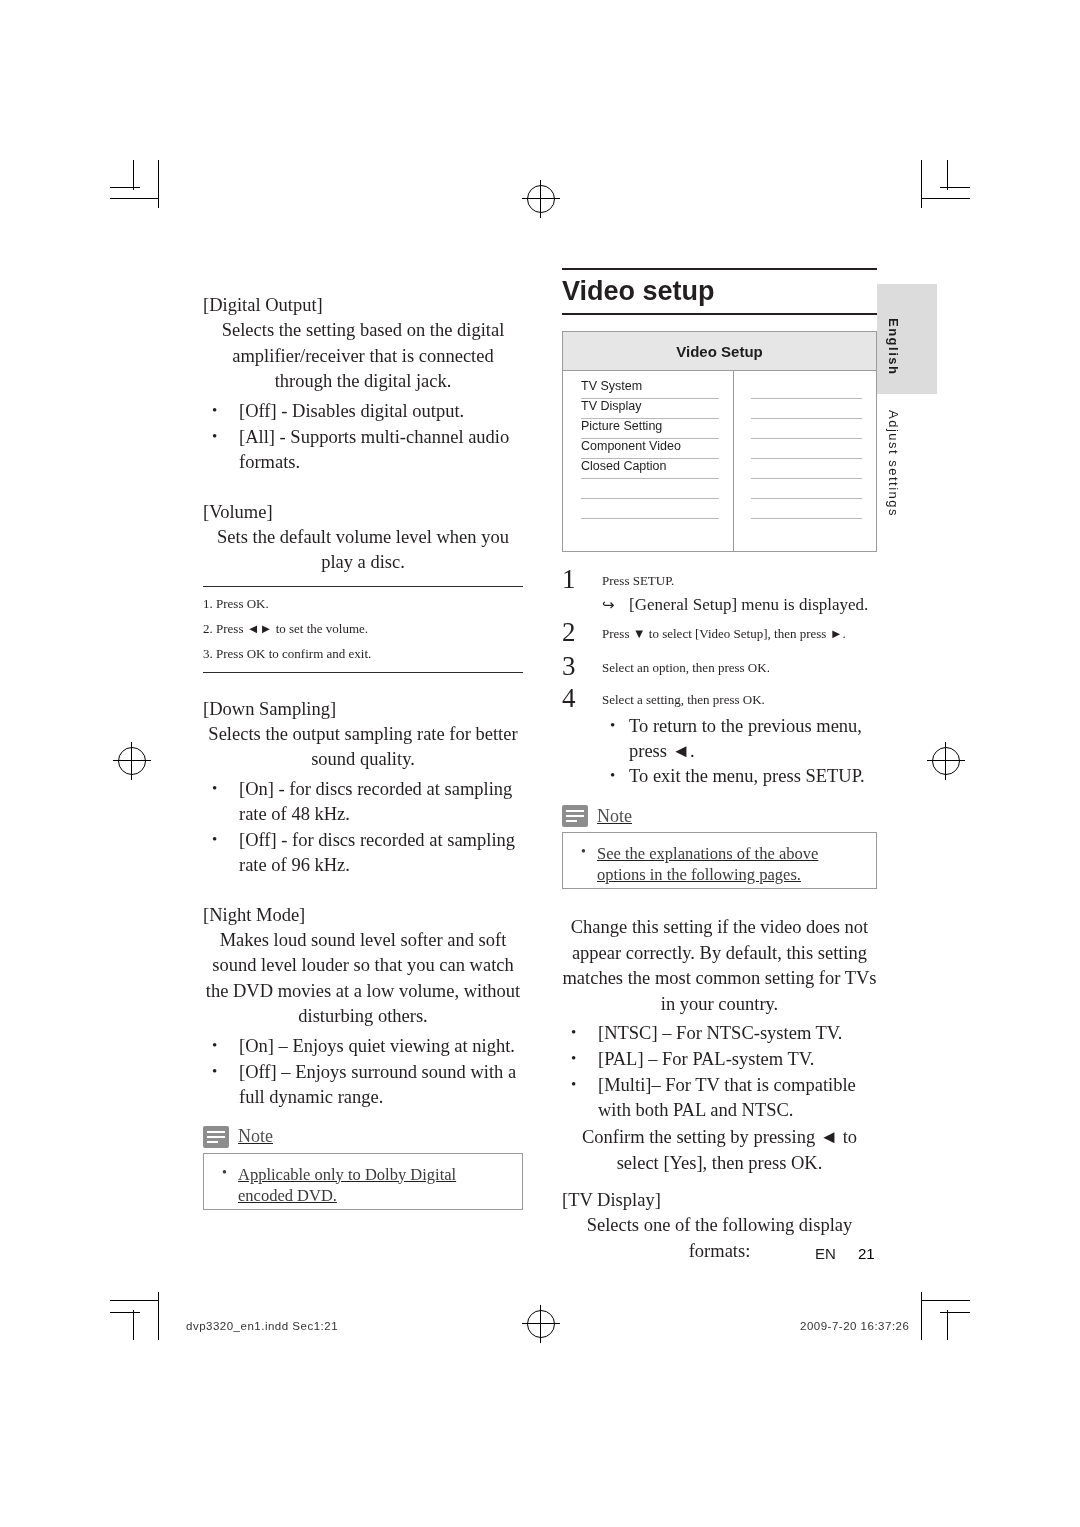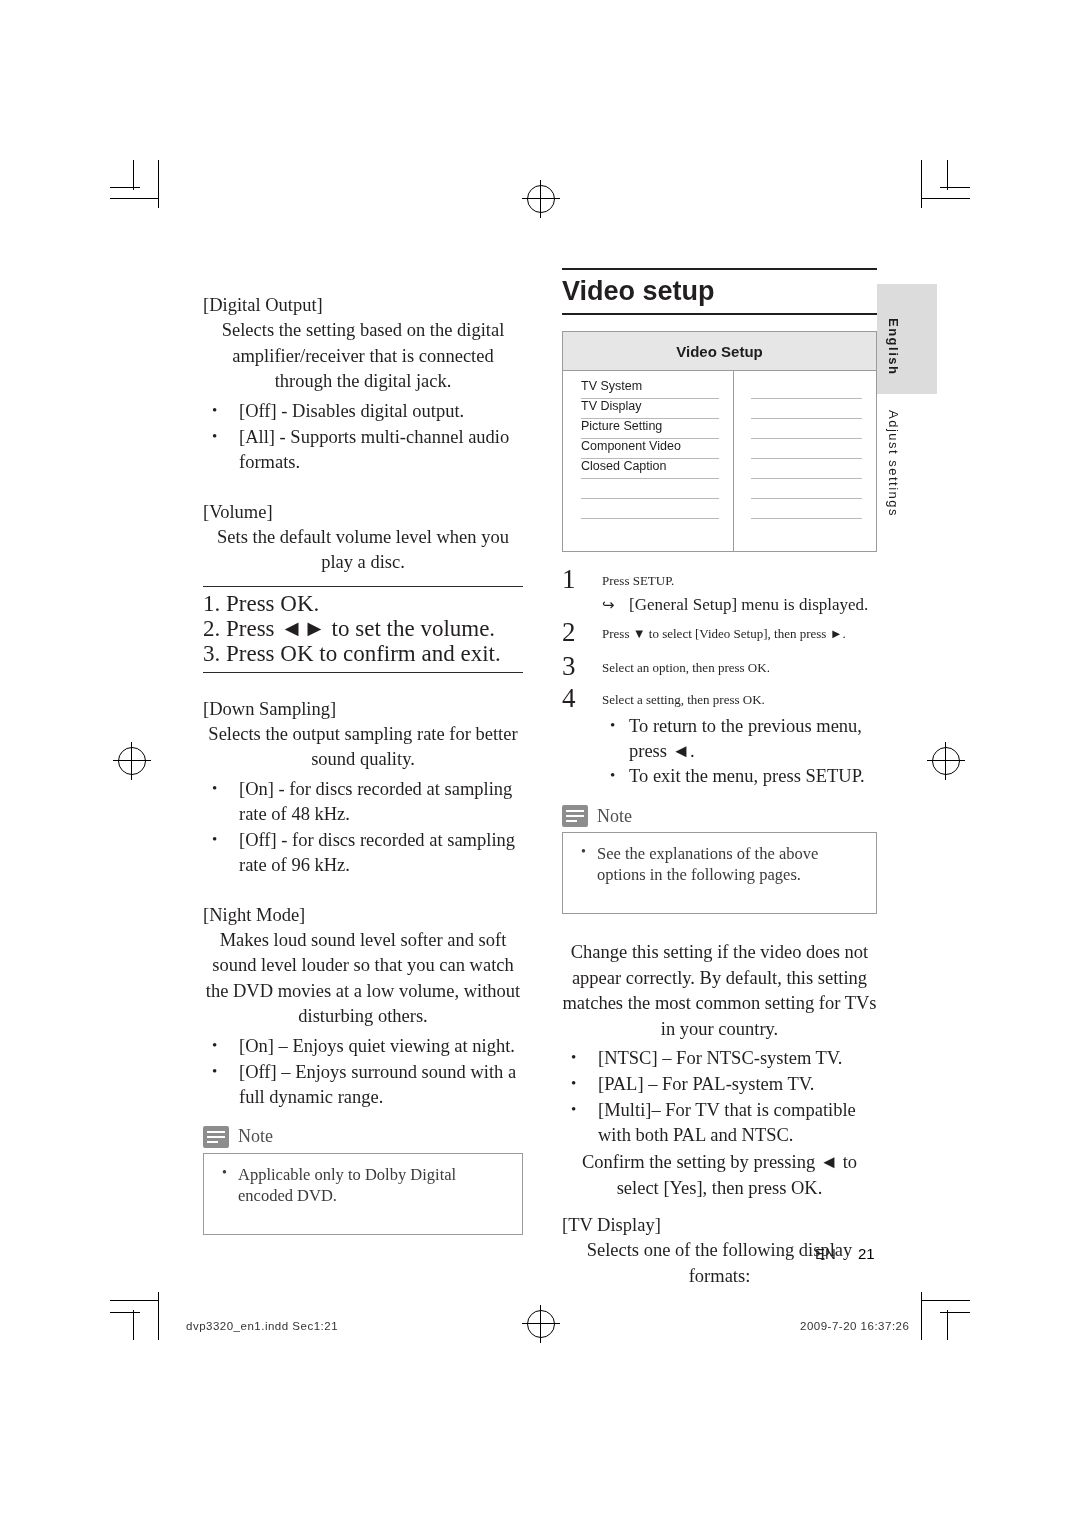--- a/index.html
+++ b/index.html
@@ -24,42 +24,42 @@
   p{font-size:18.5px;line-height:25px;margin:0 0 0 0;text-align:center;}
   .para{font-size:18.5px;line-height:25.5px;margin:0;}
 
   ul.bul{list-style:none;margin:4px 0 0 0;padding:0;}
   ul.bul li{position:relative;padding-left:36px;font-size:18.5px;line-height:25px;margin-bottom:1px;}
   ul.bul li:before{content:"\2022";position:absolute;left:9px;top:-1px;font-size:15px;}
 
   .gap-l{height:26px;}
   .gap-s{height:14px;}
 
-  .numlist{font-size:23px;line-height:25px;}
+  .numlist{font-size:13px;line-height:25px;}
 
   
   .steps{margin-top:16px;}
   .step{position:relative;padding-left:40px;min-height:30px;margin-bottom:2px;}
   .step .num{position:absolute;left:0;top:-4px;font-size:27px;font-family:"Liberation Serif",serif;color:#231f20;}
   .step .txt{font-size:13px;line-height:25px;}
   .sub{position:relative;padding-left:27px;font-size:18.5px;line-height:25px;}
   .sub:before{content:"\2022";position:absolute;left:8px;top:-1px;font-size:15px;}
   .arrowsub{position:relative;padding-left:27px;font-size:17px;line-height:24px;}
   .arrowsub .ar{position:absolute;left:0;top:0;font-size:15px;}
 
   
-  .note{margin-top:16px;}
+  .note{margin-top:16px;text-decoration:underline;}
   .note-head{display:flex;align-items:center;gap:9px;border-bottom:1px solid #9a9a9a;padding-bottom:5px;}
   .note-icon{width:26px;height:22px;background:#8d8d8d;border-radius:2px;position:relative;}
   .note-icon i{position:absolute;left:4px;height:2px;background:#fff;display:block;}
   .note-icon i:nth-child(1){top:5px;width:18px;}
   .note-icon i:nth-child(2){top:10px;width:18px;}
   .note-icon i:nth-child(3){top:15px;width:11px;}
   .note-title{font-size:18px;color:#4f4f4f;}
-  .note-body{border:1px solid #9a9a9a;border-top:none;padding:10px 12px 28px 12px;}
+  .note-body{border:1px solid #9a9a9a;border-top:none;padding:10px 12px 3px 12px;}
   .note-body ul{list-style:none;margin:0;padding:0;}
   .note-body li{position:relative;padding-left:22px;font-size:16.5px;line-height:21px;color:#3b3b3b;}
   .note-body li:before{content:"\2022";position:absolute;left:6px;top:-2px;font-size:14px;}
 
   
   .shot{border:1px solid #9b9b9b;width:313px;margin-top:16px;background:#fff;}
   .shot-head{background:#e6e6e6;border-bottom:1px solid #9b9b9b;height:38px;display:flex;align-items:center;justify-content:center;}
   .shot-head span{font-family:"Liberation Sans",sans-serif;font-weight:bold;font-size:15px;color:#1d1d1d;}
   .shot-body{height:172px;position:relative;padding:8px 0 0 0;}
   .shot-body .vline{position:absolute;left:170px;top:0;bottom:0;width:1px;background:#9b9b9b;}

